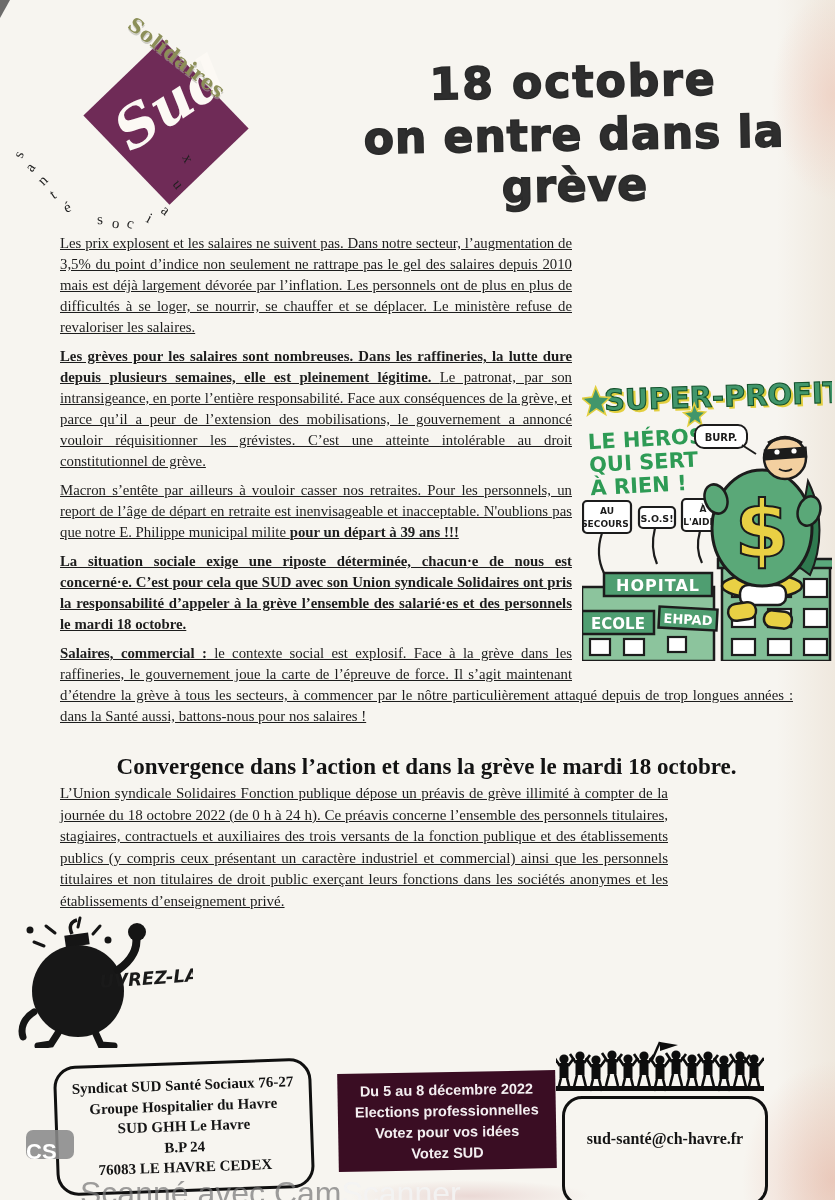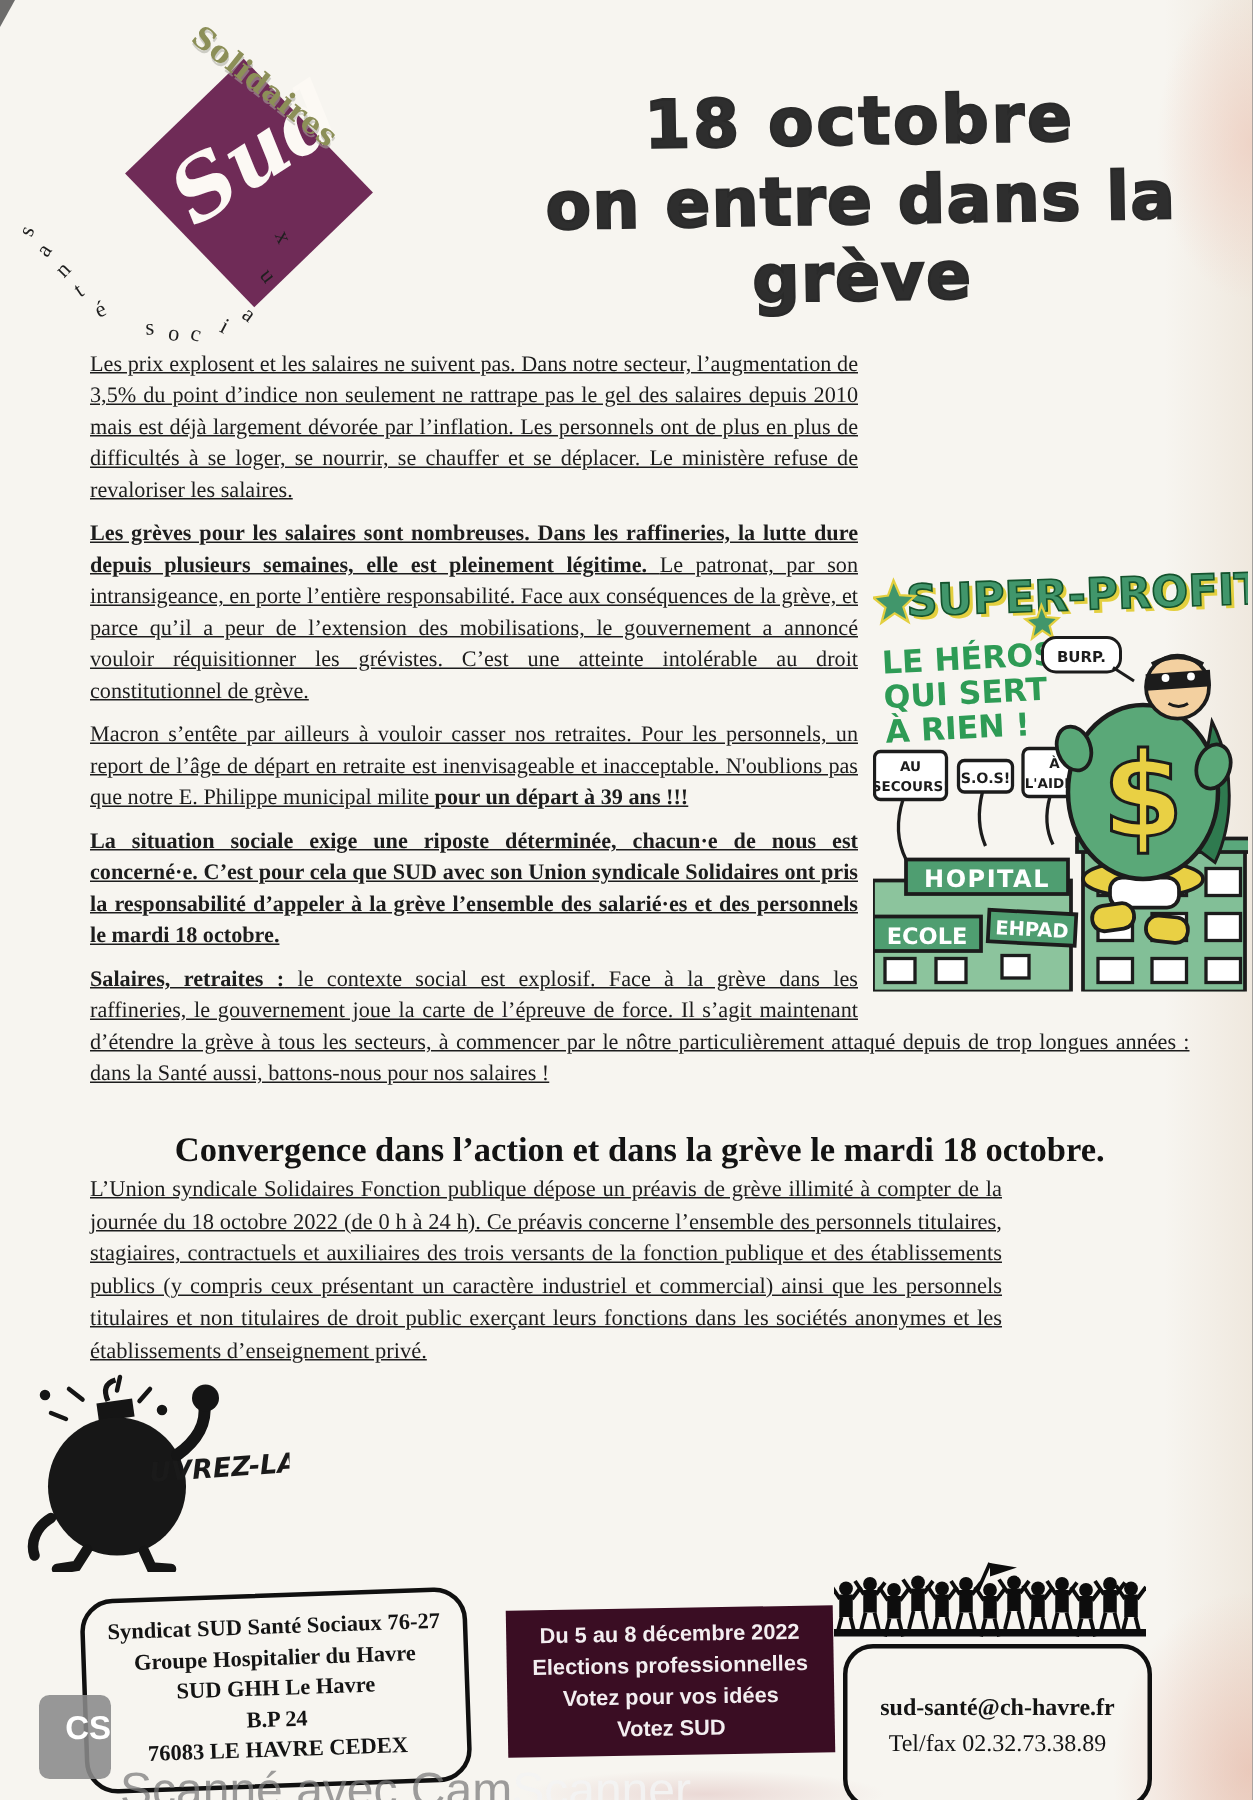--- a/index.html
+++ b/index.html
@@ -46,23 +46,23 @@
     font-family:"Liberation Serif",serif;font-weight:bold;font-size:15px;line-height:20.5px;color:#141414;}
   .elections-box{position:absolute;left:338px;top:1072px;width:218px;height:90px;background:#3a0d23;
     transform:rotate(-1deg);text-align:center;padding-top:8px;color:#f3eef0;
     font-family:"Liberation Sans",sans-serif;font-weight:bold;font-size:14.5px;line-height:21px;}
   .crowd{position:absolute;left:556px;top:1040px;width:208px;height:56px;}
   .contact-box{position:absolute;left:562px;top:1096px;width:200px;height:76px;border:3.5px solid #101010;
     border-radius:20px;text-align:center;padding-top:28px;
     font-family:"Liberation Serif",serif;font-size:16px;line-height:24px;color:#141414;}
   .contact-box .email{font-weight:bold;}
   
-  .cs-badge{position:absolute;left:26px;top:1130px;width:48px;height:56px;border-radius:7px;
+  .cs-badge{position:absolute;left:26px;top:1130px;width:48px;height:29px;border-radius:7px;
     background:rgba(138,138,138,.88);color:#fff;font-family:"Liberation Sans",sans-serif;font-weight:bold;
-    font-size:22px;text-align:right;line-height:44px;}
+    font-size:22px;text-align:left;line-height:44px;}
   .wm-text{position:absolute;left:80px;top:1132px;font-family:"Liberation Sans",sans-serif;font-size:32px;
     white-space:nowrap;margin-top:43px;}
   .wm-text .wm1{color:rgba(120,120,120,.72);}
   .wm-text .wm2{color:rgba(243,243,243,.92);}
   svg text{font-family:"DejaVu Sans",sans-serif;}
 </style>
 </head>
 <body>
 
 <div class="page">
@@ -184,21 +184,21 @@
           </g>
         </g>
       </svg>
     </div>
 
     <div id="paragraphs">
         <p><span>Les prix explosent et les salaires ne suivent pas. Dans notre secteur, l’augmentation de 3,5% du point d’indice non seulement ne rattrape pas le gel des salaires depuis 2010 mais est déjà largement dévorée par l’inflation. Les personnels ont de plus en plus de difficultés à se loger, se nourrir, se chauffer et se déplacer. Le ministère refuse de revaloriser les salaires.</span></p>
         <p><strong>Les grèves pour les salaires sont nombreuses. Dans les raffineries, la lutte dure depuis plusieurs semaines, elle est pleinement légitime. </strong><span>Le patronat, par son intransigeance, en porte l’entière responsabilité. Face aux conséquences de la grève, et parce qu’il a peur de l’extension des mobilisations, le gouvernement a annoncé vouloir réquisitionner les grévistes. C’est une atteinte intolérable au droit constitutionnel de grève.</span></p>
         <p><span>Macron s’entête par ailleurs à vouloir casser nos retraites. Pour les personnels, un report de l’âge de départ en retraite est inenvisageable et inacceptable. N'oublions pas que notre E. Philippe municipal milite </span><strong>pour un départ à 39 ans !!!</strong></p>
         <p><strong>La situation sociale exige une riposte déterminée, chacun·e de nous est concerné·e. C’est pour cela que SUD avec son Union syndicale Solidaires ont pris la responsabilité d’appeler à la grève l’ensemble des salarié·es et des personnels le mardi 18 octobre.</strong></p>
-        <p><strong>Salaires, retraites :</strong><span> le contexte social est explosif. Face à la grève dans les raffineries, le gouvernement joue la carte de l’épreuve de force. Il s’agit maintenant d’étendre la grève à tous les secteurs, à commencer par le nôtre particulièrement attaqué depuis de trop longues années : dans la Santé aussi, battons-nous pour nos salaires !</span></p>
+        <p><strong>Salaires, commercial :</strong><span> le contexte social est explosif. Face à la grève dans les raffineries, le gouvernement joue la carte de l’épreuve de force. Il s’agit maintenant d’étendre la grève à tous les secteurs, à commencer par le nôtre particulièrement attaqué depuis de trop longues années : dans la Santé aussi, battons-nous pour nos salaires !</span></p>
       </div>
 
     <div class="big-heading">
       <div class="h2">Convergence dans l’action et dans la grève le mardi 18 octobre.</div>
     </div>
 
     <p class="preavis">L’Union syndicale Solidaires Fonction publique dépose un préavis de grève illimité à compter de la journée du 18 octobre 2022 (de 0 h à 24 h). Ce préavis concerne l’ensemble des personnels titulaires, stagiaires, contractuels et auxiliaires des trois versants de la fonction publique et des établissements publics (y compris ceux présentant un caractère industriel et commercial) ainsi que les personnels titulaires et non titulaires de droit public exerçant leurs fonctions dans les sociétés anonymes et les établissements d’enseignement privé.</p>
   </div>
 
   <div class="bomb">
@@ -266,18 +266,17 @@
       <use href="#person" x="152" y="11"></use>
         <use href="#person" x="168" y="15"></use>
         <use href="#person" x="184" y="11"></use>
       <use href="#person" x="198" y="14"></use>
       <rect x="0" y="46" width="208" height="5" fill="#0d0d0d"></rect>
     </svg>
   </div>
 
   <div class="contact-box">
     <div class="email">sud-santé@ch-havre.fr</div>
-    <div>Tel/fax 02.32.73.38.89</div>
   </div>
 
   <div class="cs-badge">CS</div>
   <div class="wm-text"><span class="wm1">Scanné avec Cam</span><span class="wm2">Scanner</span></div>
 </div>
 
 </body></html>

